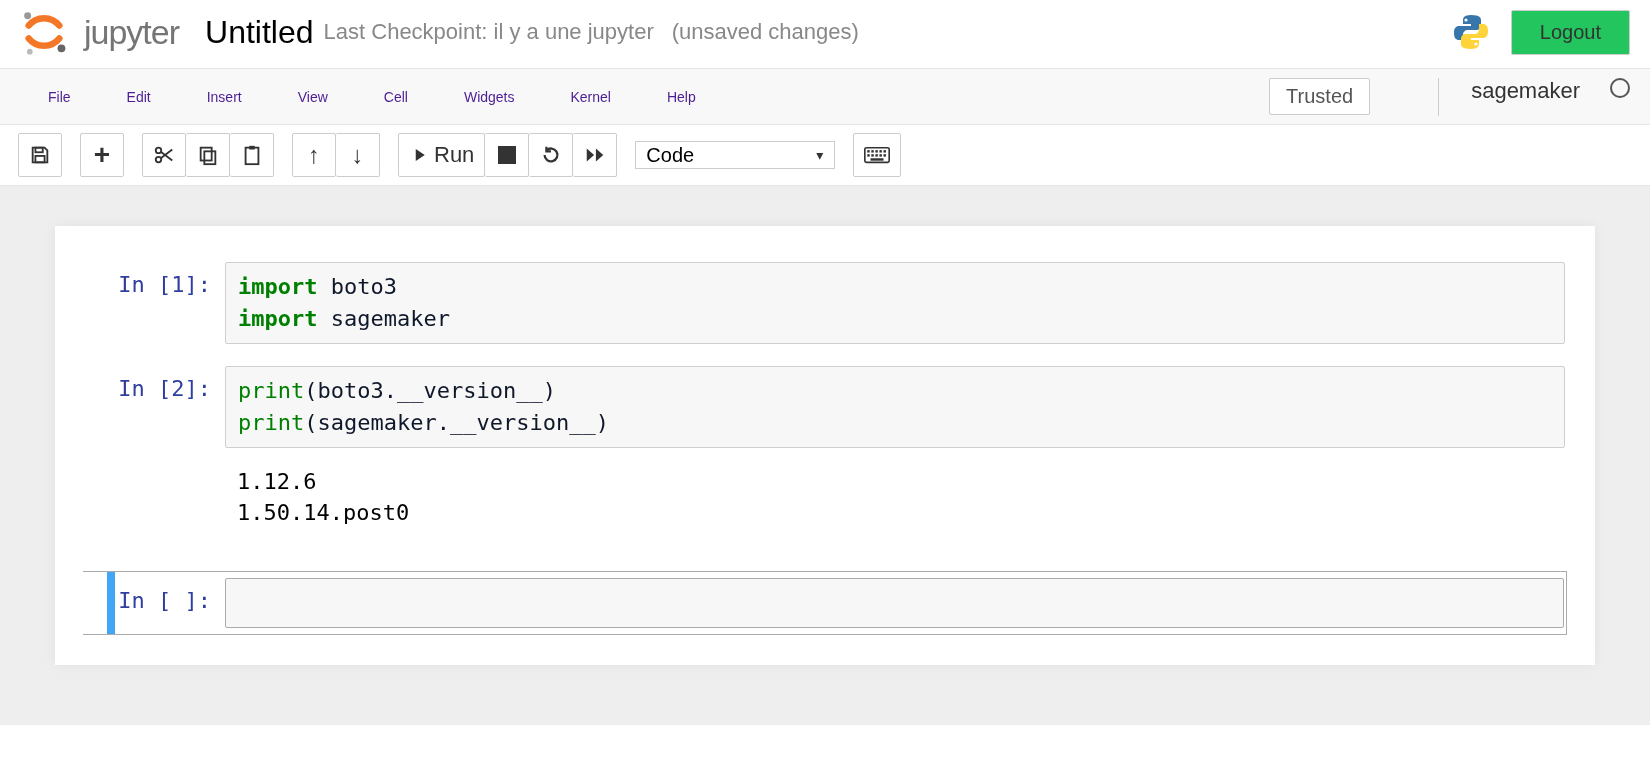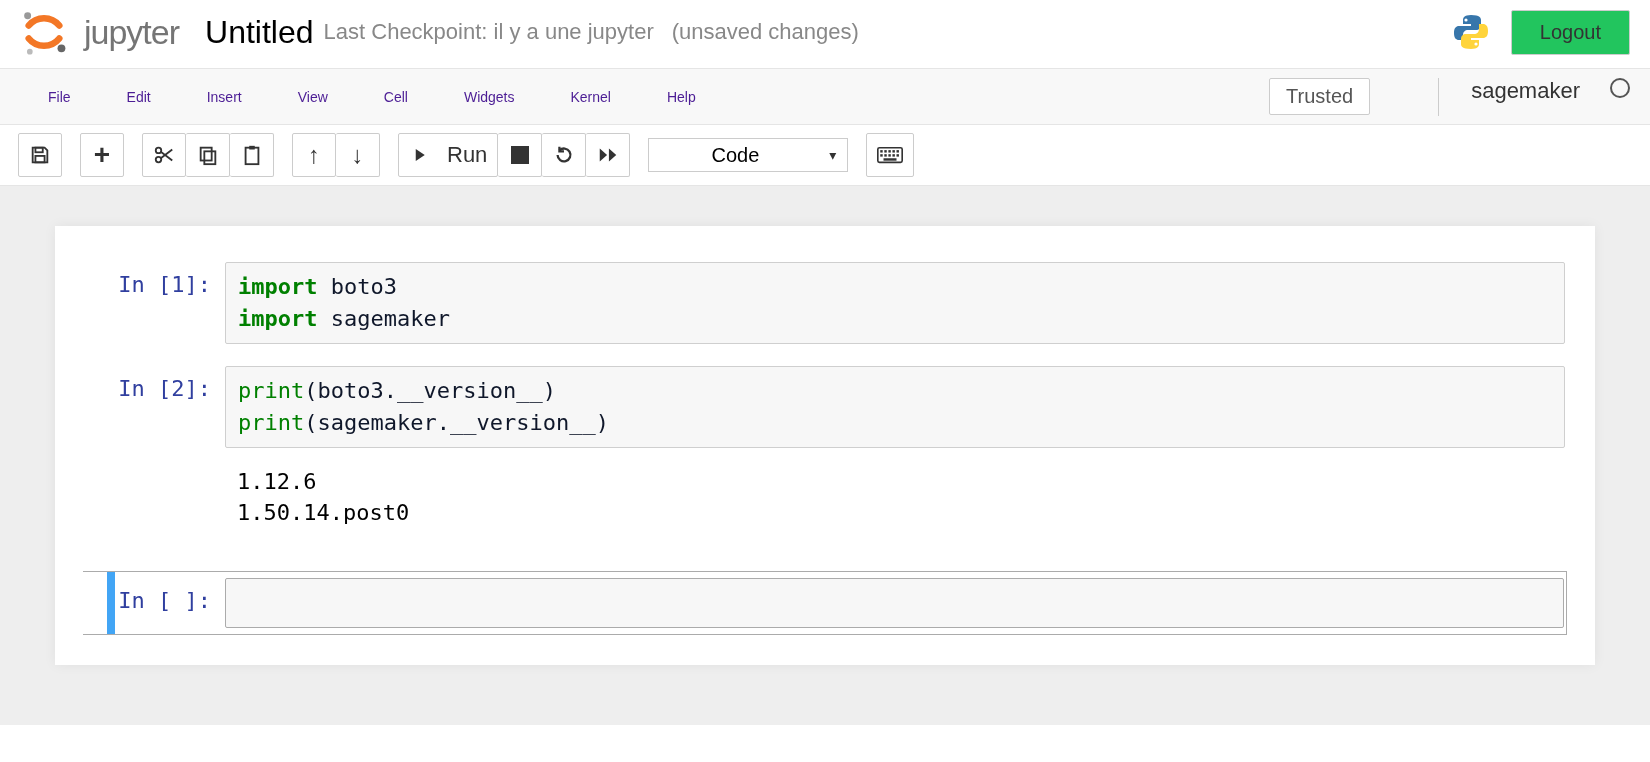--- a/index.html
+++ b/index.html
@@ -76,27 +76,26 @@
   .tb-btn {
     border: 1px solid #ccc; background: #fff;
     height: 44px; min-width: 44px;
     display: flex; align-items: center; justify-content: center;
     cursor: pointer; border-radius: 2px;
     font-size: 20px; color: #333; padding: 0 10px;
   }
   .tb-group { display: flex; }
   .tb-group .tb-btn:not(:first-child) { border-left: none; }
   .tb-gap { width: 10px; }
-  .run-btn { gap: 20px; font-size: 22px; }
+  .run-btn { gap: 7px; font-size: 22px; }
   .cell-type-select {
-    border: 1px solid #ccc; height: 34px; font-size: 20px;
+    border: 1px solid #ccc; height: 28px; font-size: 20px;
     padding: 0 36px 0 10px; background: #fff;
     appearance: none; position: relative; width: 200px;
     cursor: pointer;
-    text-align: center;
   }
   .select-wrap { position: relative; }
   .select-wrap::after {
     content: "▾"; position: absolute; right: 12px; top: 50%;
     transform: translateY(-50%); color: #333; pointer-events: none;
     font-size: 14px;
   }
 
   
   .notebook-outer {

